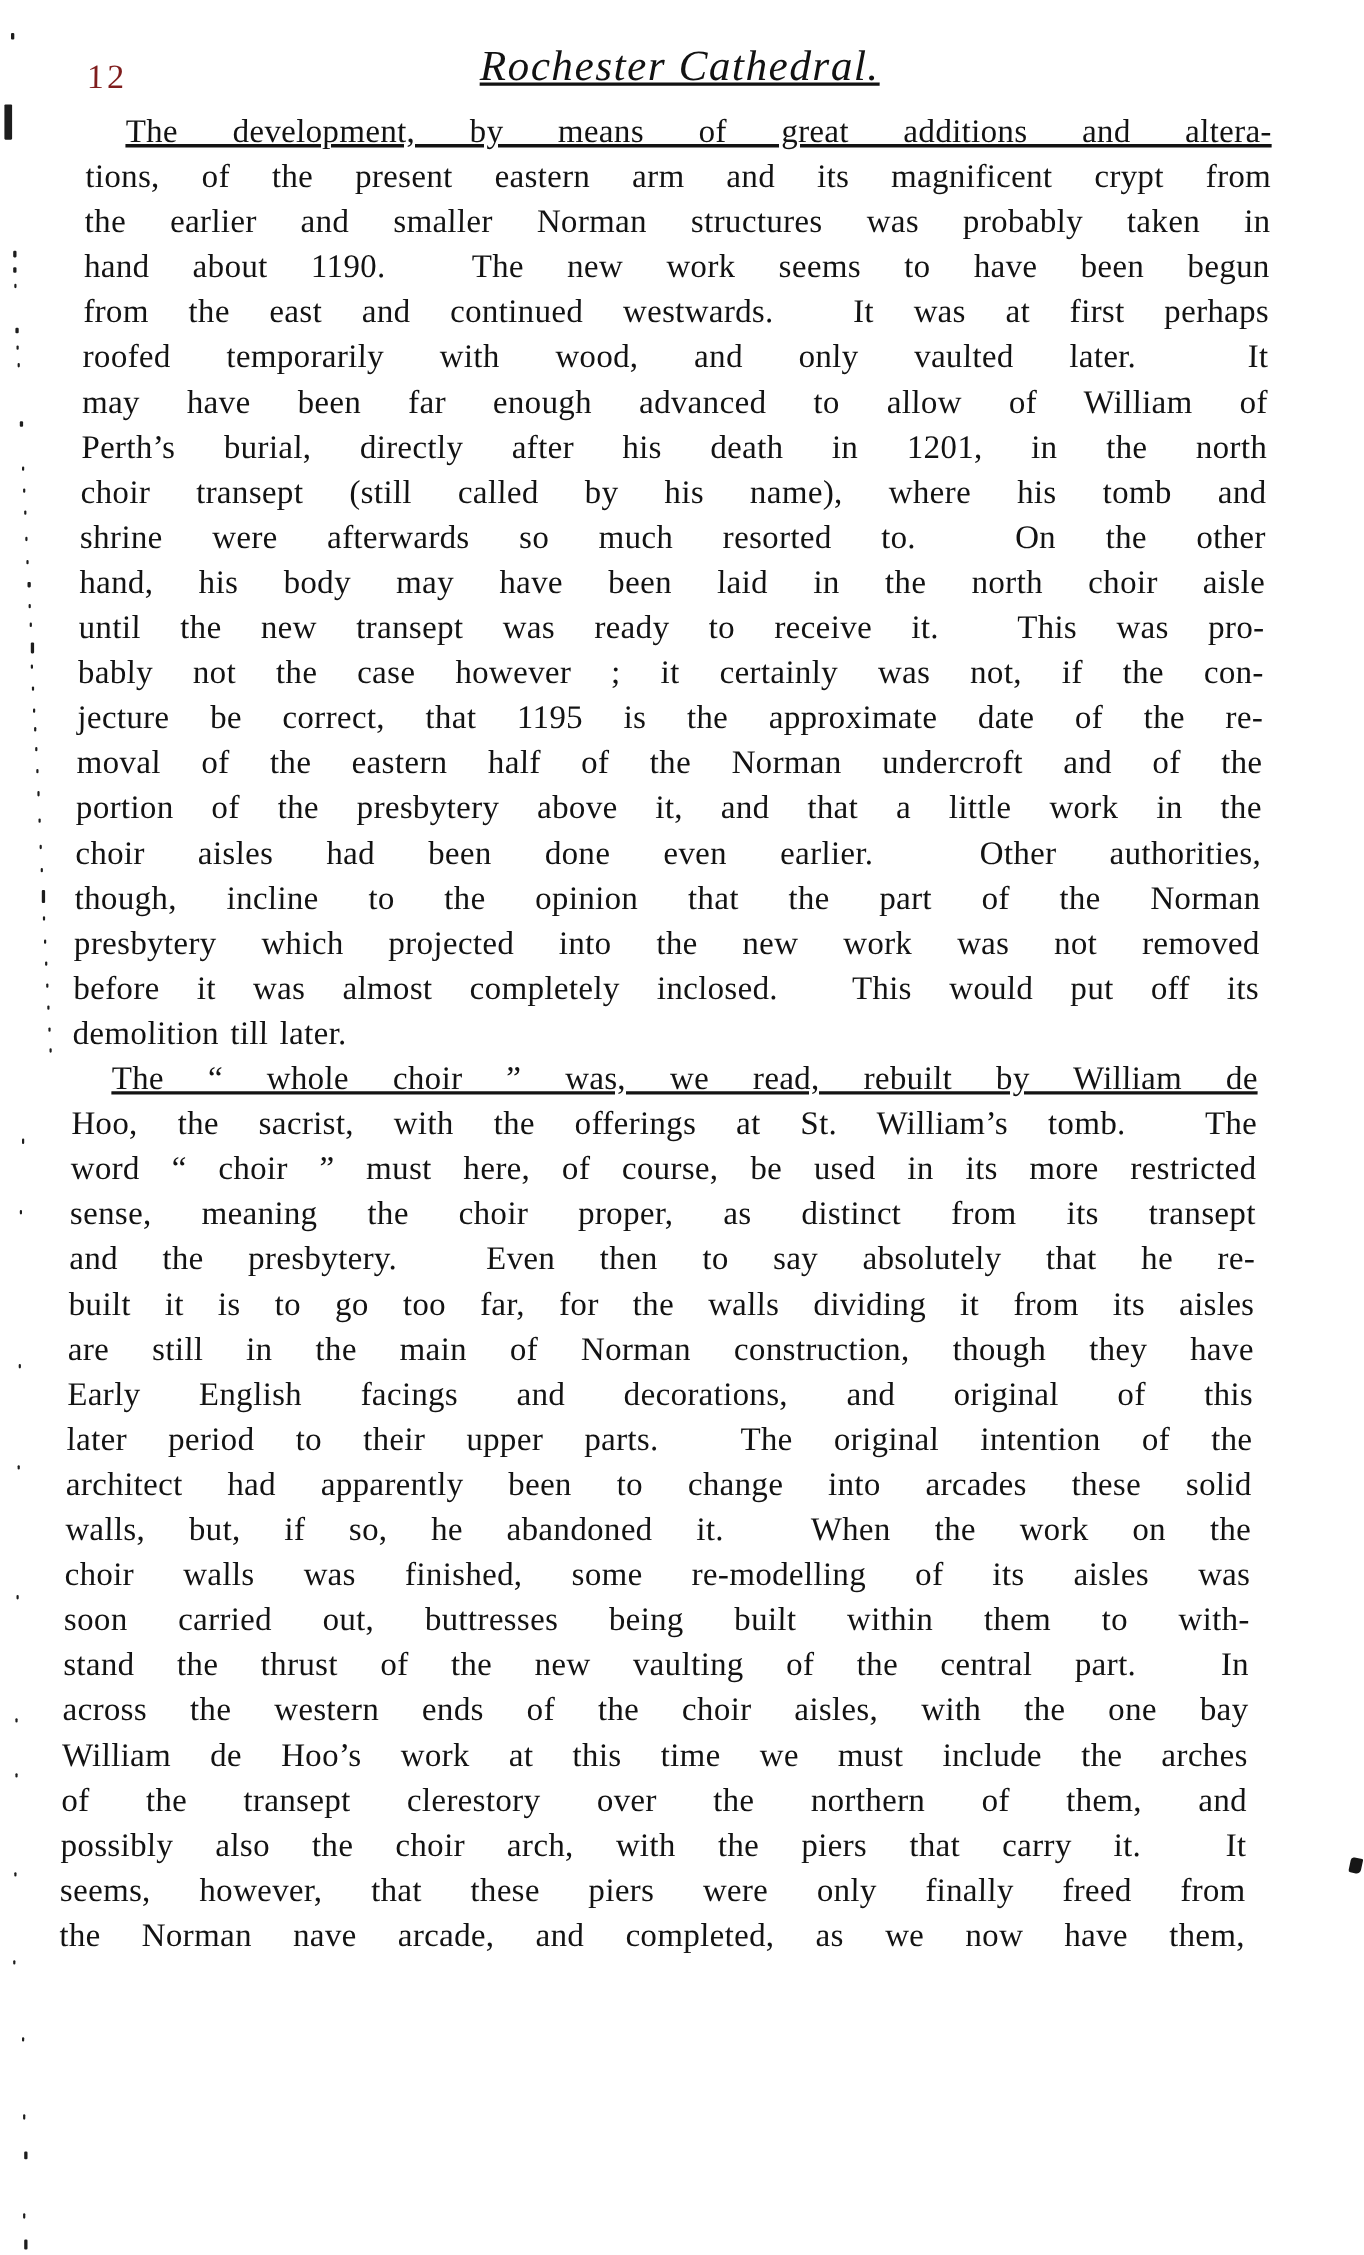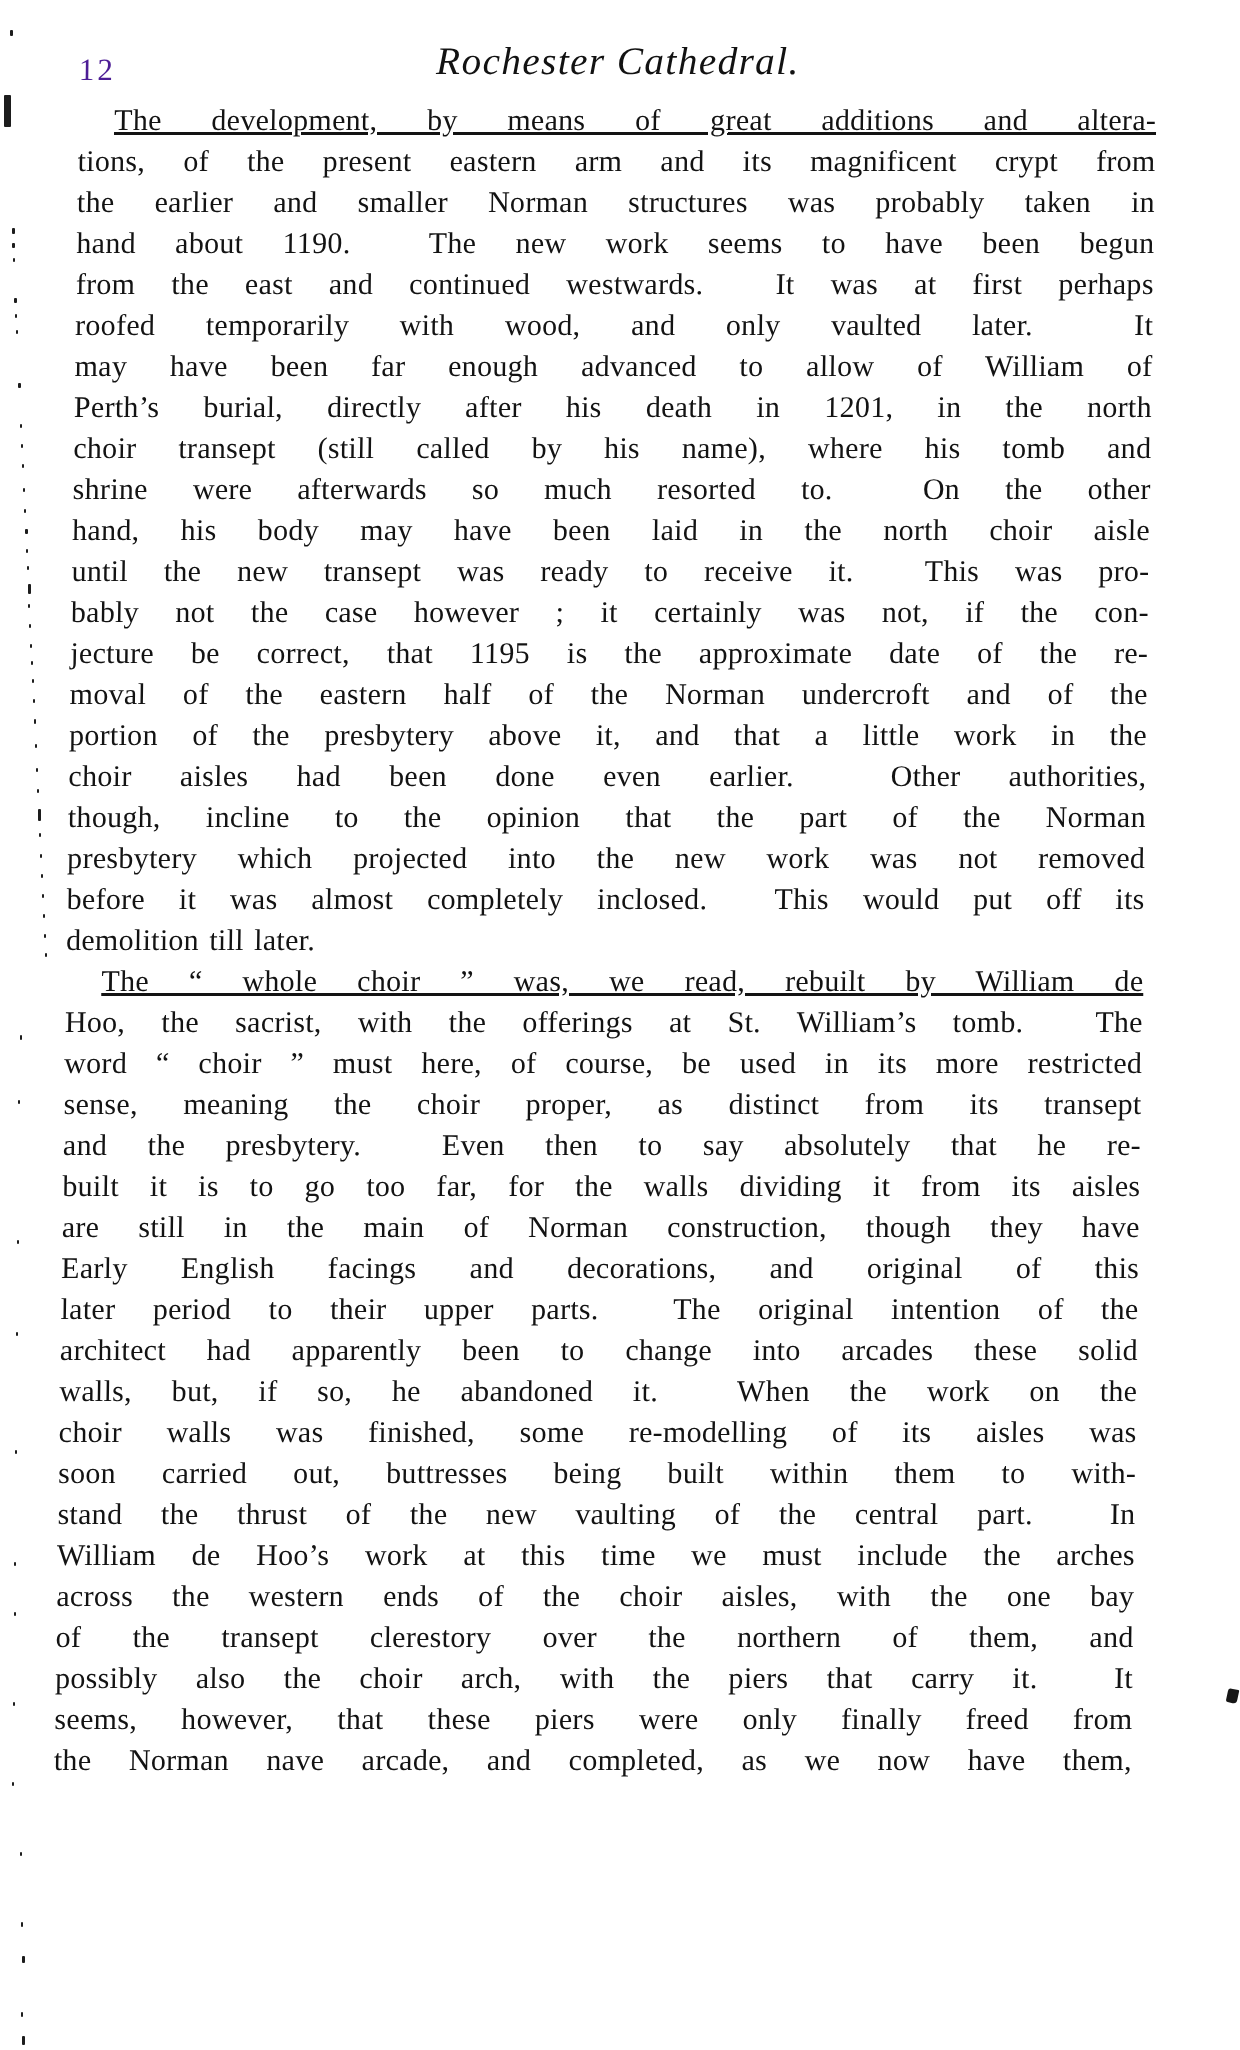--- a/index.html
+++ b/index.html
@@ -16,29 +16,30 @@
   .skew-wrap{
     position:absolute;left:0;top:0;width:1240px;height:2050px;
     transform:skewX(-0.85deg);
     transform-origin:0 0;
   }
   .running-header{
     position:absolute;left:80px;top:38px;width:1078px;height:52px;
   }
   .pagenum{
     position:absolute;left:0;top:14px;
-    font-size:31px;letter-spacing:3px;color:#4c1d95;text-align:center;
+    font-size:31px;letter-spacing:3px;color:#7f1d1d;text-align:center;
   }
   .header-title{
     position:absolute;left:0;right:0;top:0;
     text-align:center;
     font-style:italic;
     font-size:39px;
     letter-spacing:1.5px;
     color:#121212;
+    text-decoration:underline;
   }
   .page-body{
     position:absolute;left:80px;top:99px;width:1078px;
     font-size:30px;
     line-height:41px;
     letter-spacing:0.3px;
     word-spacing:2.5px;
     color:#131313;
   }
   .line{
@@ -91,22 +92,22 @@
         <div class="line">and the presbytery.&nbsp; Even then to say absolutely that he re-</div>
         <div class="line">built it is to go too far, for the walls dividing it from its aisles</div>
         <div class="line">are still in the main of Norman construction, though they have</div>
         <div class="line">Early English facings and decorations, and original of this</div>
         <div class="line">later period to their upper parts.&nbsp; The original intention of the</div>
         <div class="line">architect had apparently been to change into arcades these solid</div>
         <div class="line">walls, but, if so, he abandoned it.&nbsp; When the work on the</div>
         <div class="line">choir walls was finished, some re-modelling of its aisles was</div>
         <div class="line">soon carried out, buttresses being built within them to with-</div>
         <div class="line">stand the thrust of the new vaulting of the central part.&nbsp; In</div>
+        <div class="line">across the western ends of the choir aisles, with the one bay</div>
         <div class="line">William de Hoo’s work at this time we must include the arches</div>
-        <div class="line">across the western ends of the choir aisles, with the one bay</div>
         <div class="line">of the transept clerestory over the northern of them, and</div>
         <div class="line">possibly also the choir arch, with the piers that carry it.&nbsp; It</div>
         <div class="line">seems, however, that these piers were only finally freed from</div>
         <div class="line">the Norman nave arcade, and completed, as we now have them,</div>
       </main>
   </div>
   <div id="artifact-layer">
       <div class="speck" style="left: 10px; top: 30px; width: 3px; height: 6px;"></div>
       <div class="speck" style="left: 4px; top: 95px; width: 7px; height: 32px;"></div>
       <div class="speck" style="left: 12px; top: 228px; width: 3px; height: 6px;"></div>

